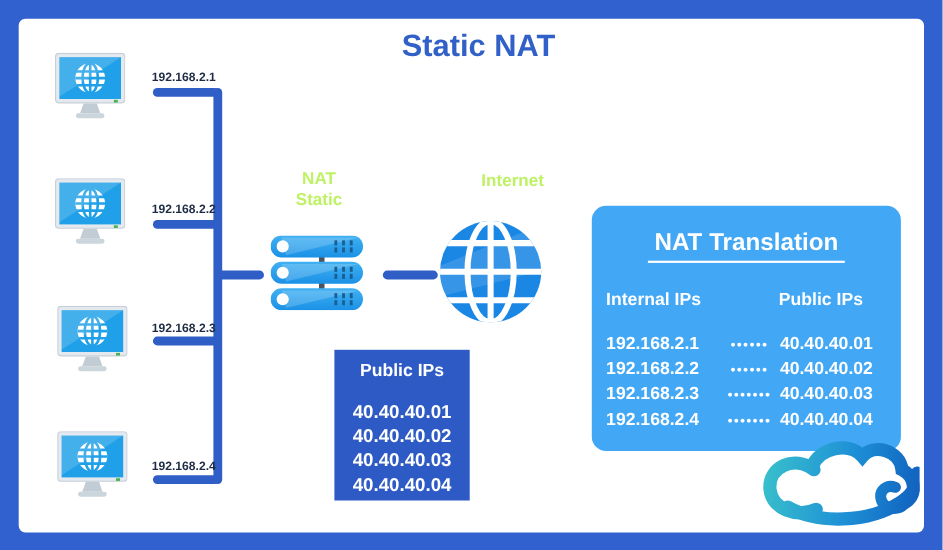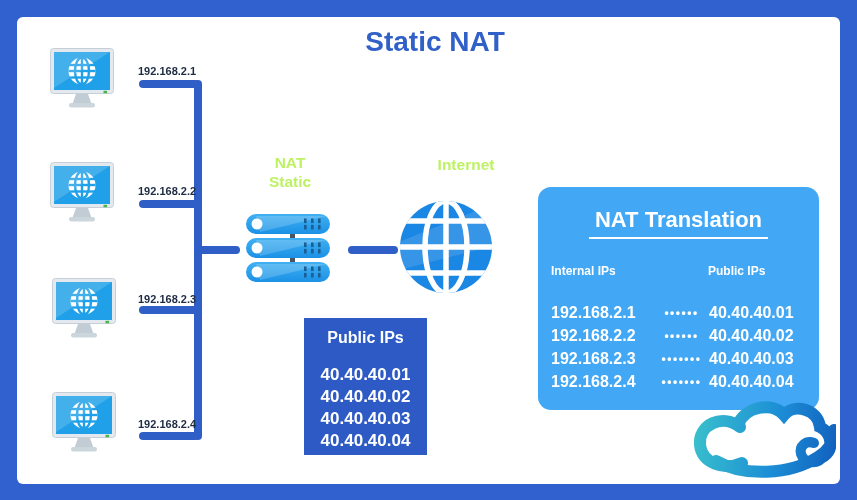--- a/index.html
+++ b/index.html
@@ -19,21 +19,21 @@
              color:#bef264;line-height:19px;}
 
   .monitor{position:absolute;width:64px;height:62px;}
 
   
   .nt-box{position:absolute;left:538px;top:139px;width:281px;height:223px;background:#42A7F5;
           border-radius:13px;color:#fff;margin-top:48px;}
   .nt-title{position:absolute;top:20px;left:0;width:100%;text-align:center;
             font-size:22px;font-weight:bold;}
   .nt-title span{display:inline-block;border-bottom:2px solid #fff;padding:0 6px 4px 6px;}
-  .nt-head{position:absolute;top:77px;font-size:12px;font-weight:bold;}
+  .nt-head{position:absolute;top:77px;font-size:16px;font-weight:bold;}
   .nt-head.internal{left:13px;}
   .nt-head.public{left:170px;}
   .nt-rows{position:absolute;left:13px;right:8px;top:114px;}
   .nt-row{display:flex;align-items:center;height:23px;font-size:16px;font-weight:bold;white-space:nowrap;}
   .nt-row .ri{width:103px;}
   .nt-row .rd{width:55px;text-align:center;font-size:12px;letter-spacing:1.5px;}
   .nt-row .rp{flex:1;}
 
   
   .pb-box{position:absolute;left:304px;top:318px;width:123px;height:137px;background:#2D5AC5;

